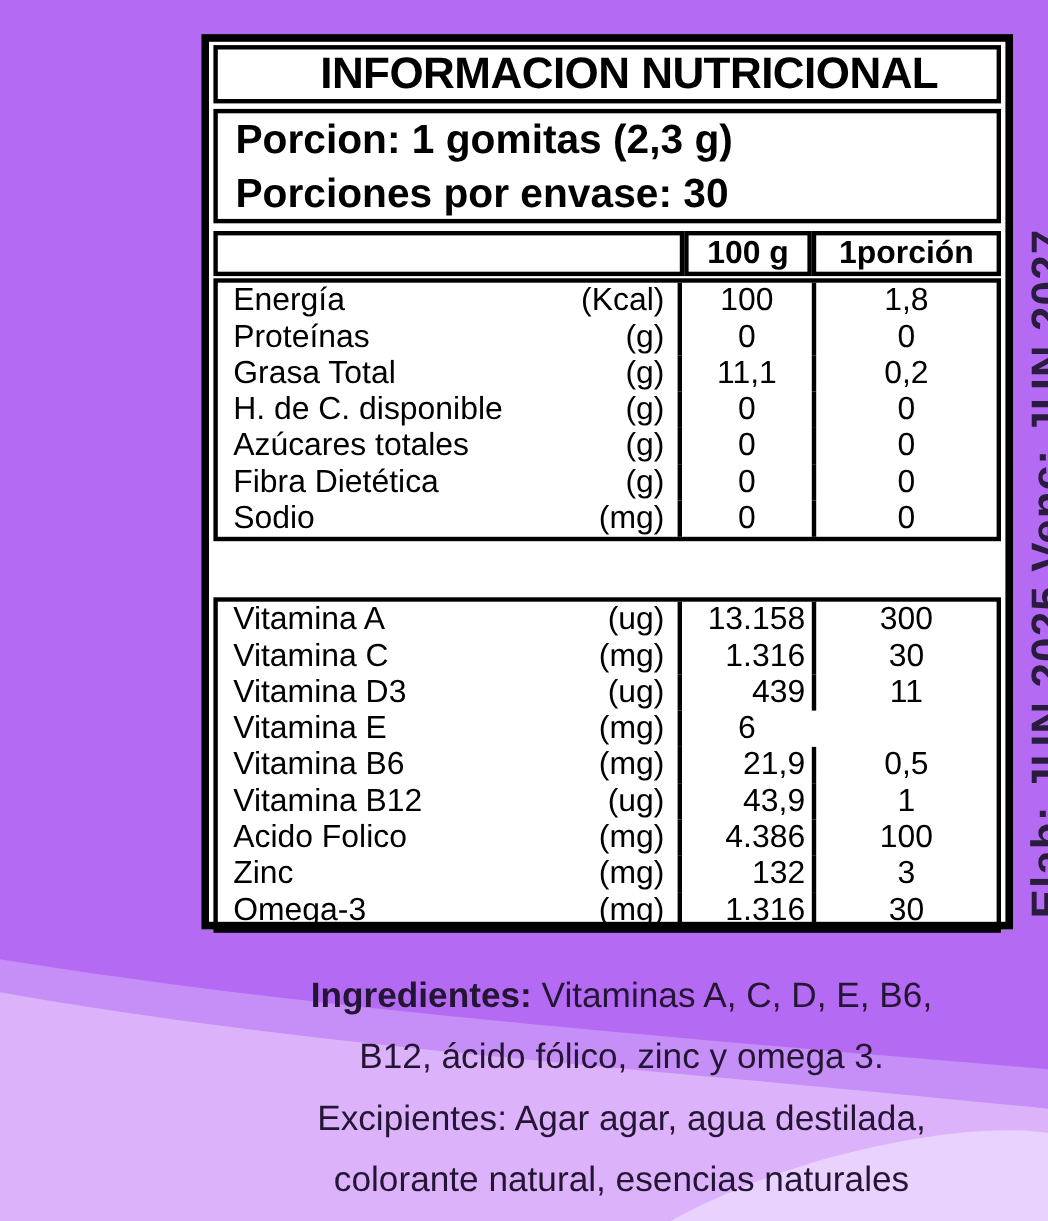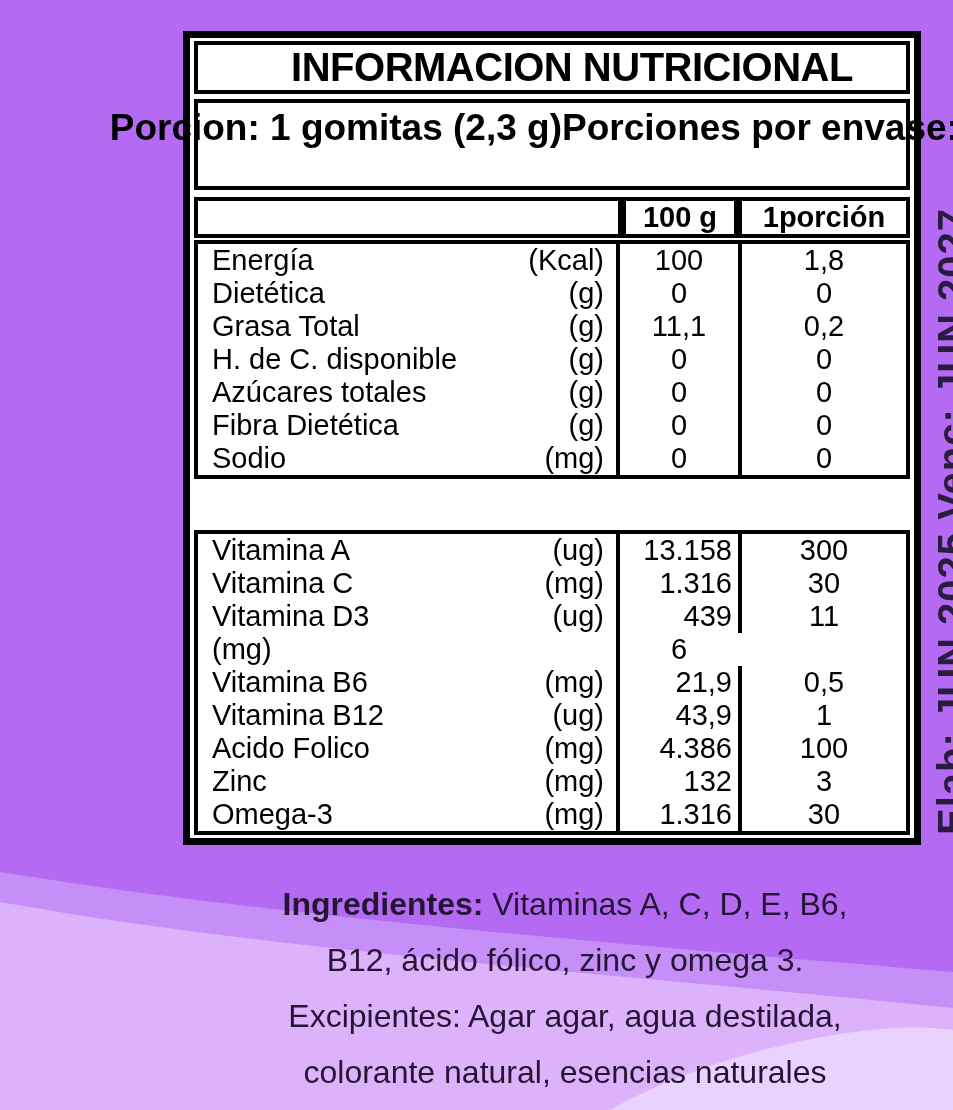--- a/index.html
+++ b/index.html
@@ -6,21 +6,21 @@
   .page{position:relative;width:953px;height:1110px;overflow:hidden;background:var(--bg,#b56af4);
         font-family:"Liberation Sans",sans-serif;}
   .bg{position:absolute;left:0;top:0;width:953px;height:1110px;}
 
   
   .panel{position:absolute;left:183px;top:31px;width:738px;height:814px;box-sizing:border-box;
          background:#fff;border:7px solid #000;padding:3px 4px;display:flex;flex-direction:column;color:#000;}
   .box{box-sizing:border-box;border:4px solid #000;}
   .title-box{height:58px;margin-bottom:5px;display:flex;align-items:center;justify-content:center;
              font-weight:bold;font-size:40px;letter-spacing:-0.5px;white-space:nowrap;padding-left:40px;}
-  .porcion-box{height:104px;margin-bottom:7px;padding-left:16px;display:flex;
+  .porcion-box{height:104px;margin-bottom:7px;padding-left:16px;display:flex;flex-direction:column;
                justify-content:center;font-weight:bold;font-size:37px;line-height:49px;white-space:nowrap;}
   .colhead{height:42px;margin-bottom:2px;display:flex;gap:0;}
   .ch{box-sizing:border-box;border:4px solid #000;display:flex;align-items:center;justify-content:center;
       font-weight:bold;font-size:29px;white-space:nowrap;}
   .ch-label{flex:1;}
   .ch-100{width:116px;}
   .ch-por{width:172px;}
   .body-box{display:flex;flex-direction:column;}
   .macros{height:244px;margin-bottom:3px;}
   .micros{flex:1;margin-top:48px;}
@@ -72,21 +72,21 @@
       <div class="row">
         <div class="name-cell">
             <span>Energía</span>
             <span>(Kcal)</span>
           </div>
         <div class="val100">100</div>
         <div class="valpor">1,8</div>
       </div>
       <div class="row">
         <div class="name-cell">
-            <span>Dietética</span>
+            <span>Proteínas</span>
             <span>(g)</span>
           </div>
         <div class="val100">0</div>
         <div class="valpor">0</div>
       </div>
       <div class="row">
         <div class="name-cell">
             <span>Grasa Total</span>
             <span>(g)</span>
           </div>
@@ -147,20 +147,21 @@
       <div class="row">
         <div class="name-cell">
             <span>Vitamina D3</span>
             <span>(ug)</span>
           </div>
         <div class="val100">439</div>
         <div class="valpor">11</div>
       </div>
       <div class="row">
         <div class="name-cell">
+            <span>Vitamina E</span>
             <span>(mg)</span>
           </div>
         <div class="valpor">6</div>
       </div>
       <div class="row">
         <div class="name-cell">
             <span>Vitamina B6</span>
             <span>(mg)</span>
           </div>
         <div class="val100">21,9</div>

